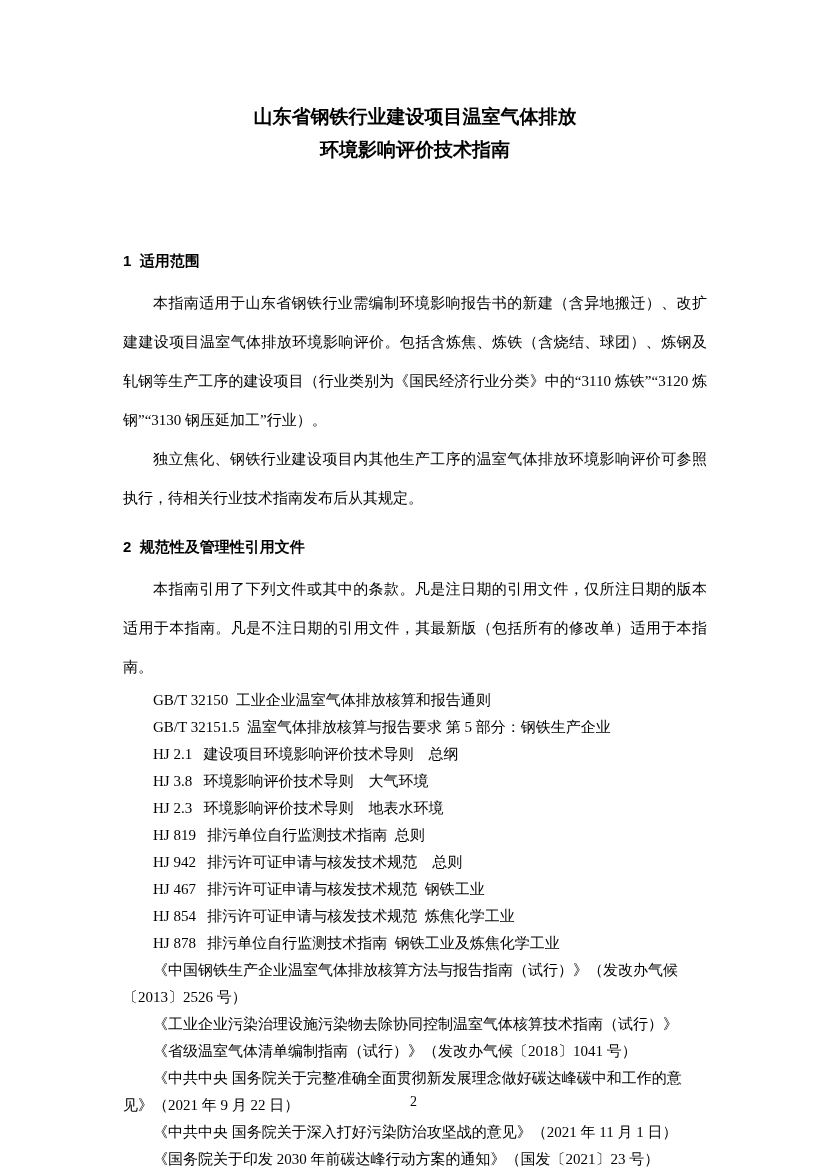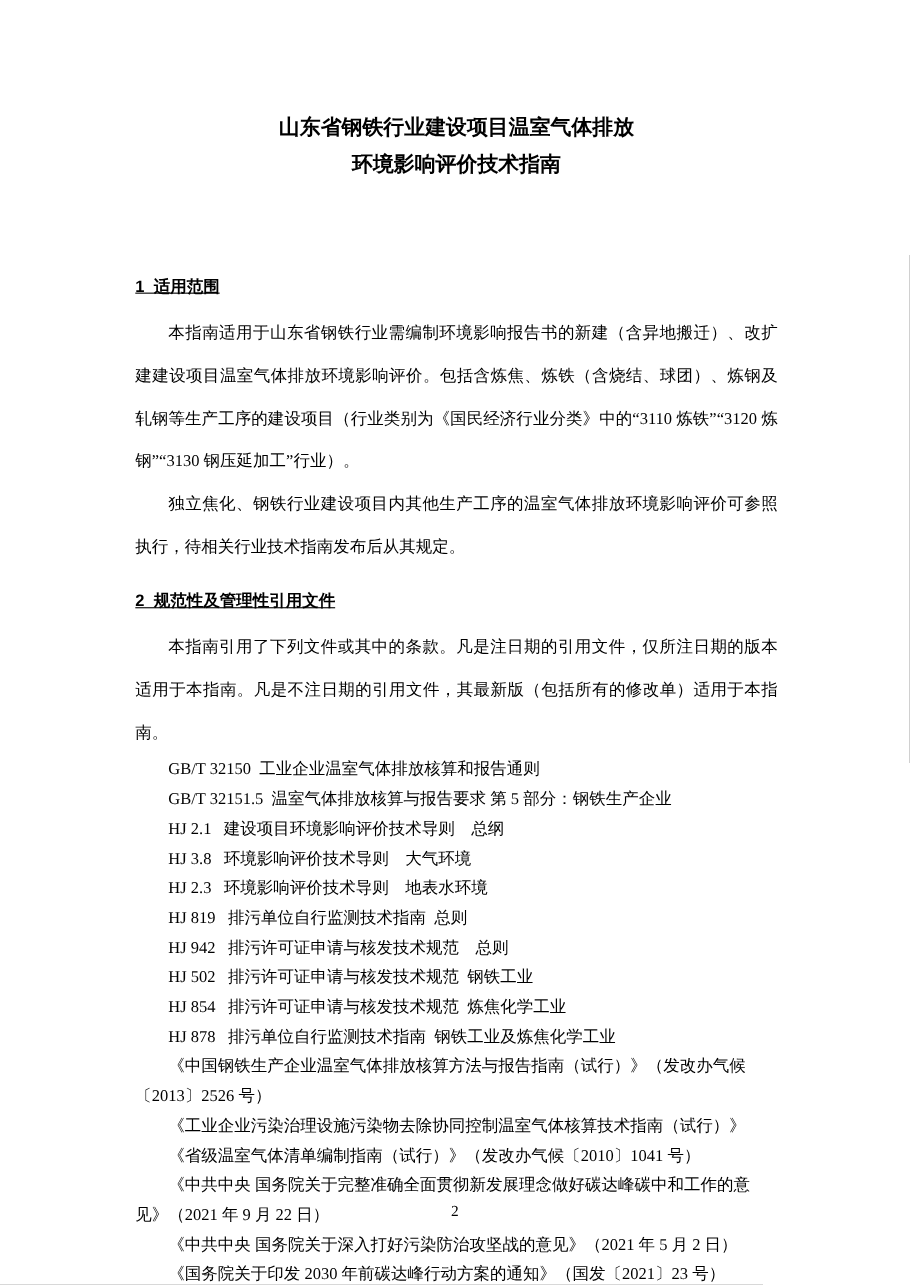--- a/index.html
+++ b/index.html
@@ -26,21 +26,20 @@
     line-height: 33px;
     color: #000000;
   }
   .title-line { display: block; white-space: pre-wrap; }
   .section-heading {
     font-family: "Liberation Sans", "DejaVu Sans", sans-serif;
     font-weight: 700;
     font-size: 15px;
     line-height: 22px;
     white-space: pre-wrap;
-    text-decoration: underline;
   }
   .heading-1 { margin-top: 84px; margin-bottom: 12px; }
   .heading-2 { margin-top: 18px; margin-bottom: 12px; }
   .para {
     text-indent: 2em;
     line-height: 39px;
     text-align: justify;
     white-space: pre-wrap;
   }
   .ref {
@@ -77,26 +76,26 @@
 
   <p class="para">本指南引用了下列文件或其中的条款。凡是注日期的引用文件，仅所注日期的版本适用于本指南。凡是不注日期的引用文件，其最新版（包括所有的修改单）适用于本指南。</p>
 
   <p class="ref">GB/T 32150  工业企业温室气体排放核算和报告通则</p>
   <p class="ref">GB/T 32151.5  温室气体排放核算与报告要求 第 5 部分：钢铁生产企业</p>
   <p class="ref">HJ 2.1   建设项目环境影响评价技术导则　总纲</p>
   <p class="ref">HJ 3.8   环境影响评价技术导则　大气环境</p>
   <p class="ref">HJ 2.3   环境影响评价技术导则　地表水环境</p>
   <p class="ref">HJ 819   排污单位自行监测技术指南  总则</p>
   <p class="ref">HJ 942   排污许可证申请与核发技术规范　总则</p>
-  <p class="ref">HJ 502   排污许可证申请与核发技术规范  钢铁工业</p>
+  <p class="ref">HJ 467   排污许可证申请与核发技术规范  钢铁工业</p>
   <p class="ref">HJ 854   排污许可证申请与核发技术规范  炼焦化学工业</p>
   <p class="ref">HJ 878   排污单位自行监测技术指南  钢铁工业及炼焦化学工业</p>
   <p class="ref">《中国钢铁生产企业温室气体排放核算方法与报告指南（试行）》（发改办气候〔2013〕2526 号）</p>
   <p class="ref">《工业企业污染治理设施污染物去除协同控制温室气体核算技术指南（试行）》</p>
-  <p class="ref">《省级温室气体清单编制指南（试行）》（发改办气候〔2010〕1041 号）</p>
+  <p class="ref">《省级温室气体清单编制指南（试行）》（发改办气候〔2018〕1041 号）</p>
   <p class="ref">《中共中央 国务院关于完整准确全面贯彻新发展理念做好碳达峰碳中和工作的意见》（2021 年 9 月 22 日）</p>
-  <p class="ref">《中共中央 国务院关于深入打好污染防治攻坚战的意见》（2021 年 5 月 2 日）</p>
+  <p class="ref">《中共中央 国务院关于深入打好污染防治攻坚战的意见》（2021 年 11 月 1 日）</p>
   <p class="ref">《国务院关于印发 2030 年前碳达峰行动方案的通知》（国发〔2021〕23 号）</p>
   <p class="ref">《关于统筹和加强应对气候变化与生态环境保护相关工作的指导意见》（环综合〔2021〕</p>
 
   <div class="page-number">2</div>
 
 </div>
 
 </body></html>

